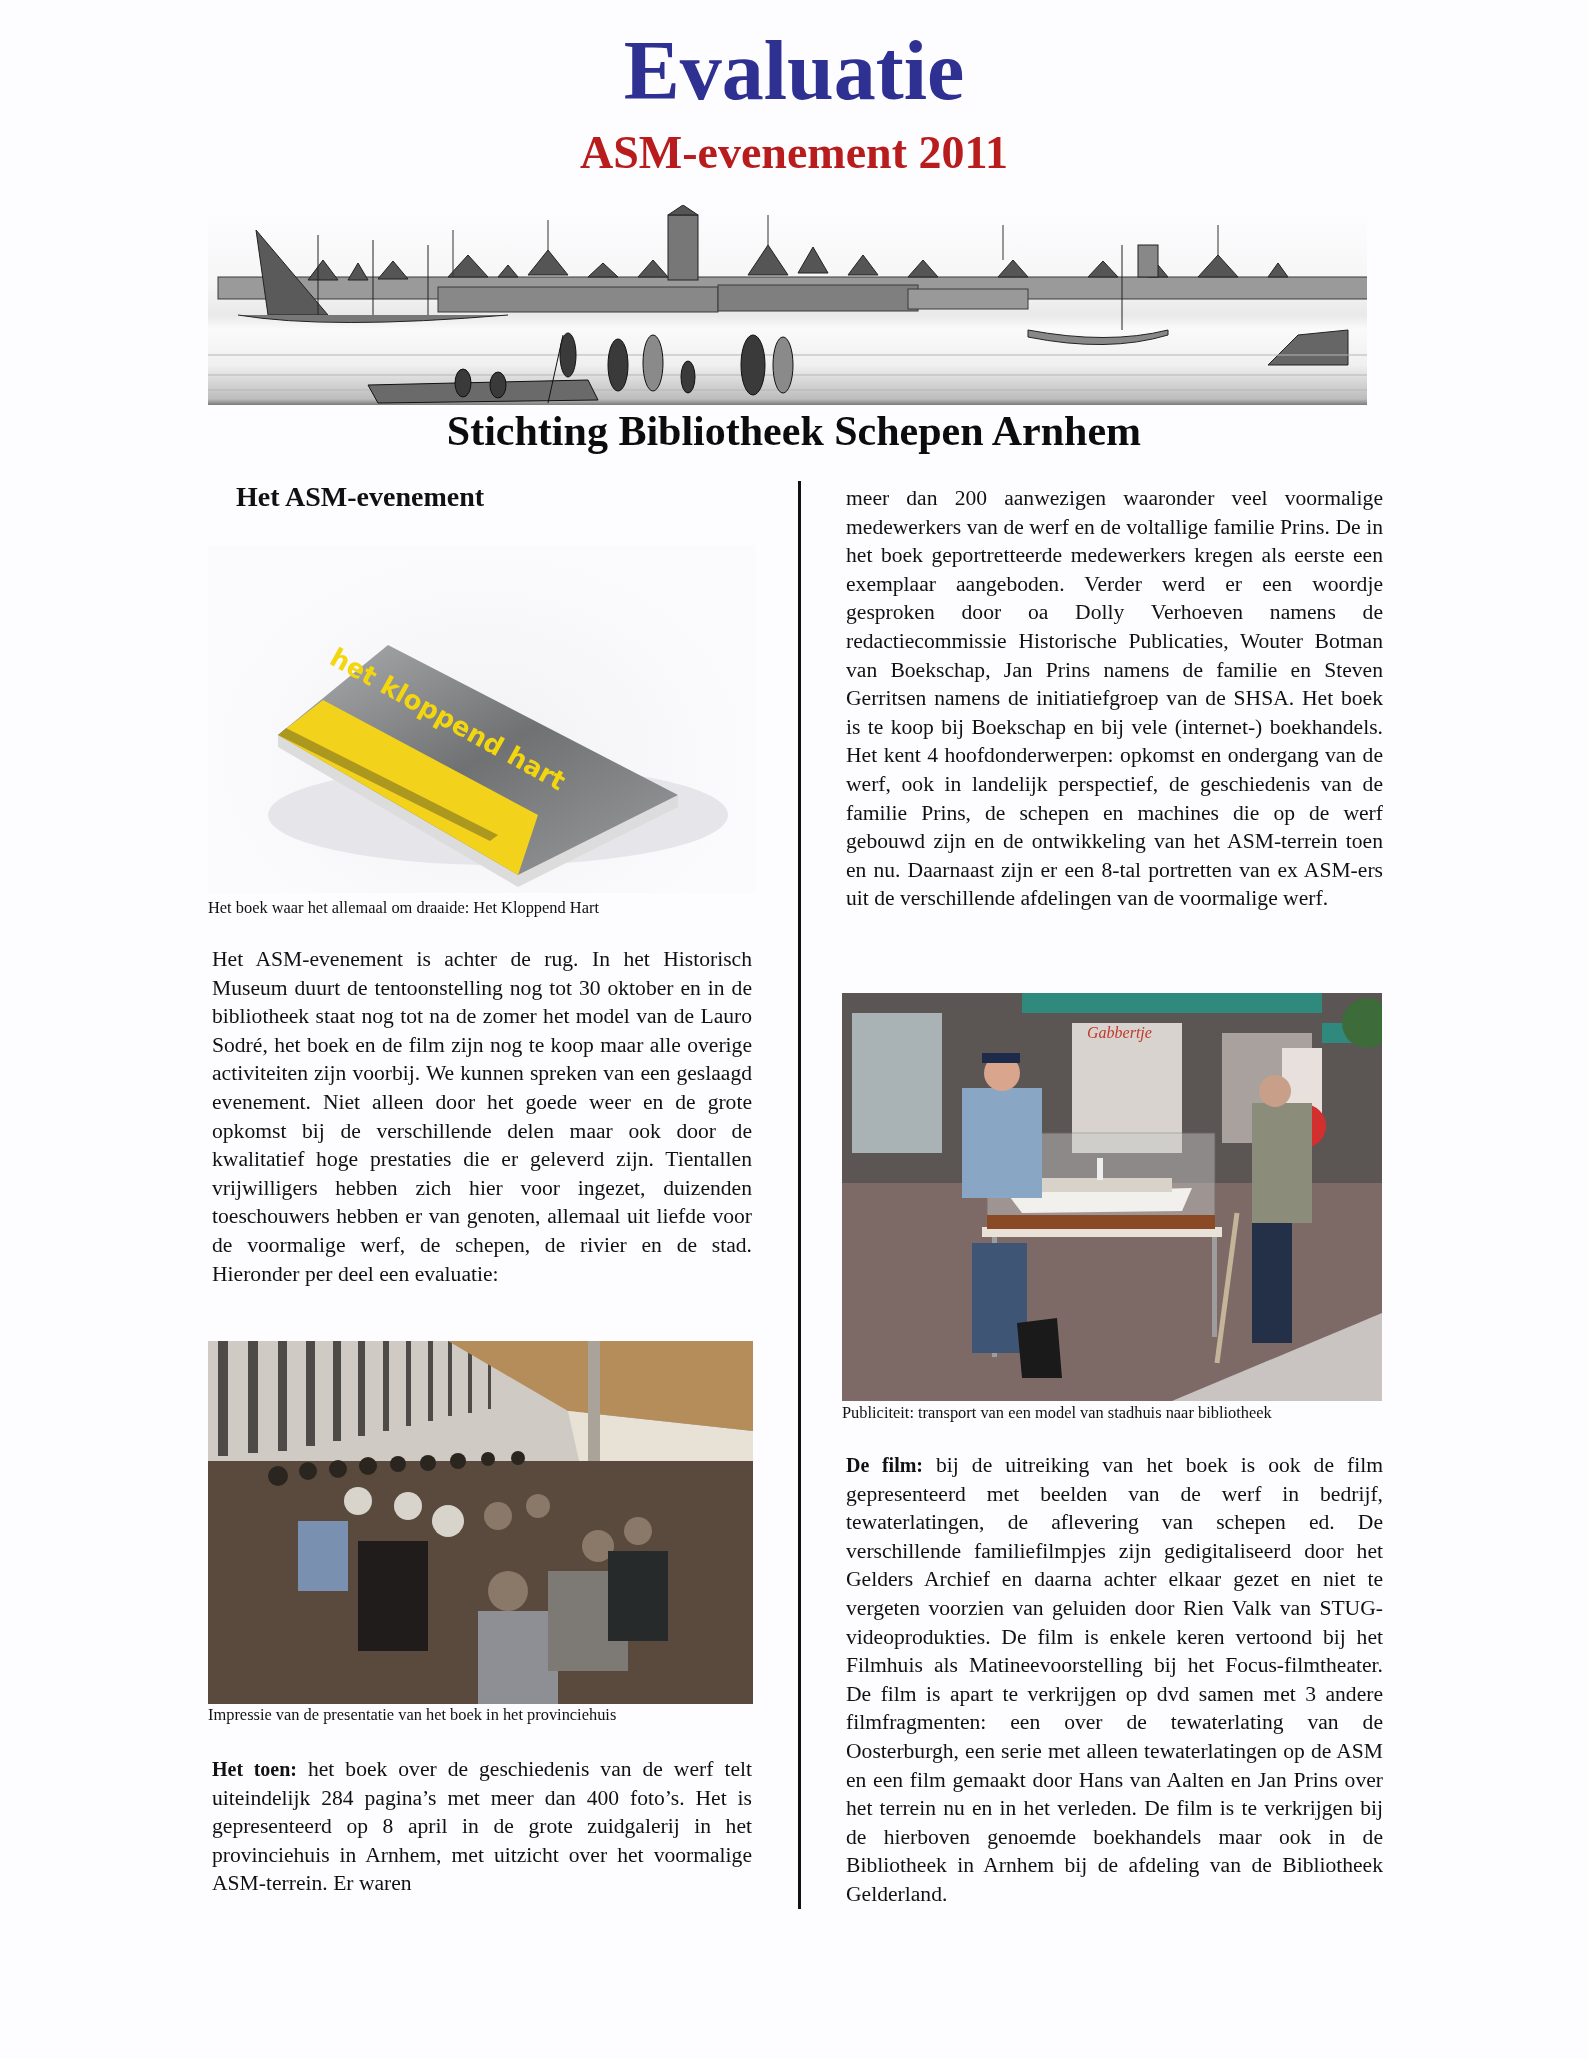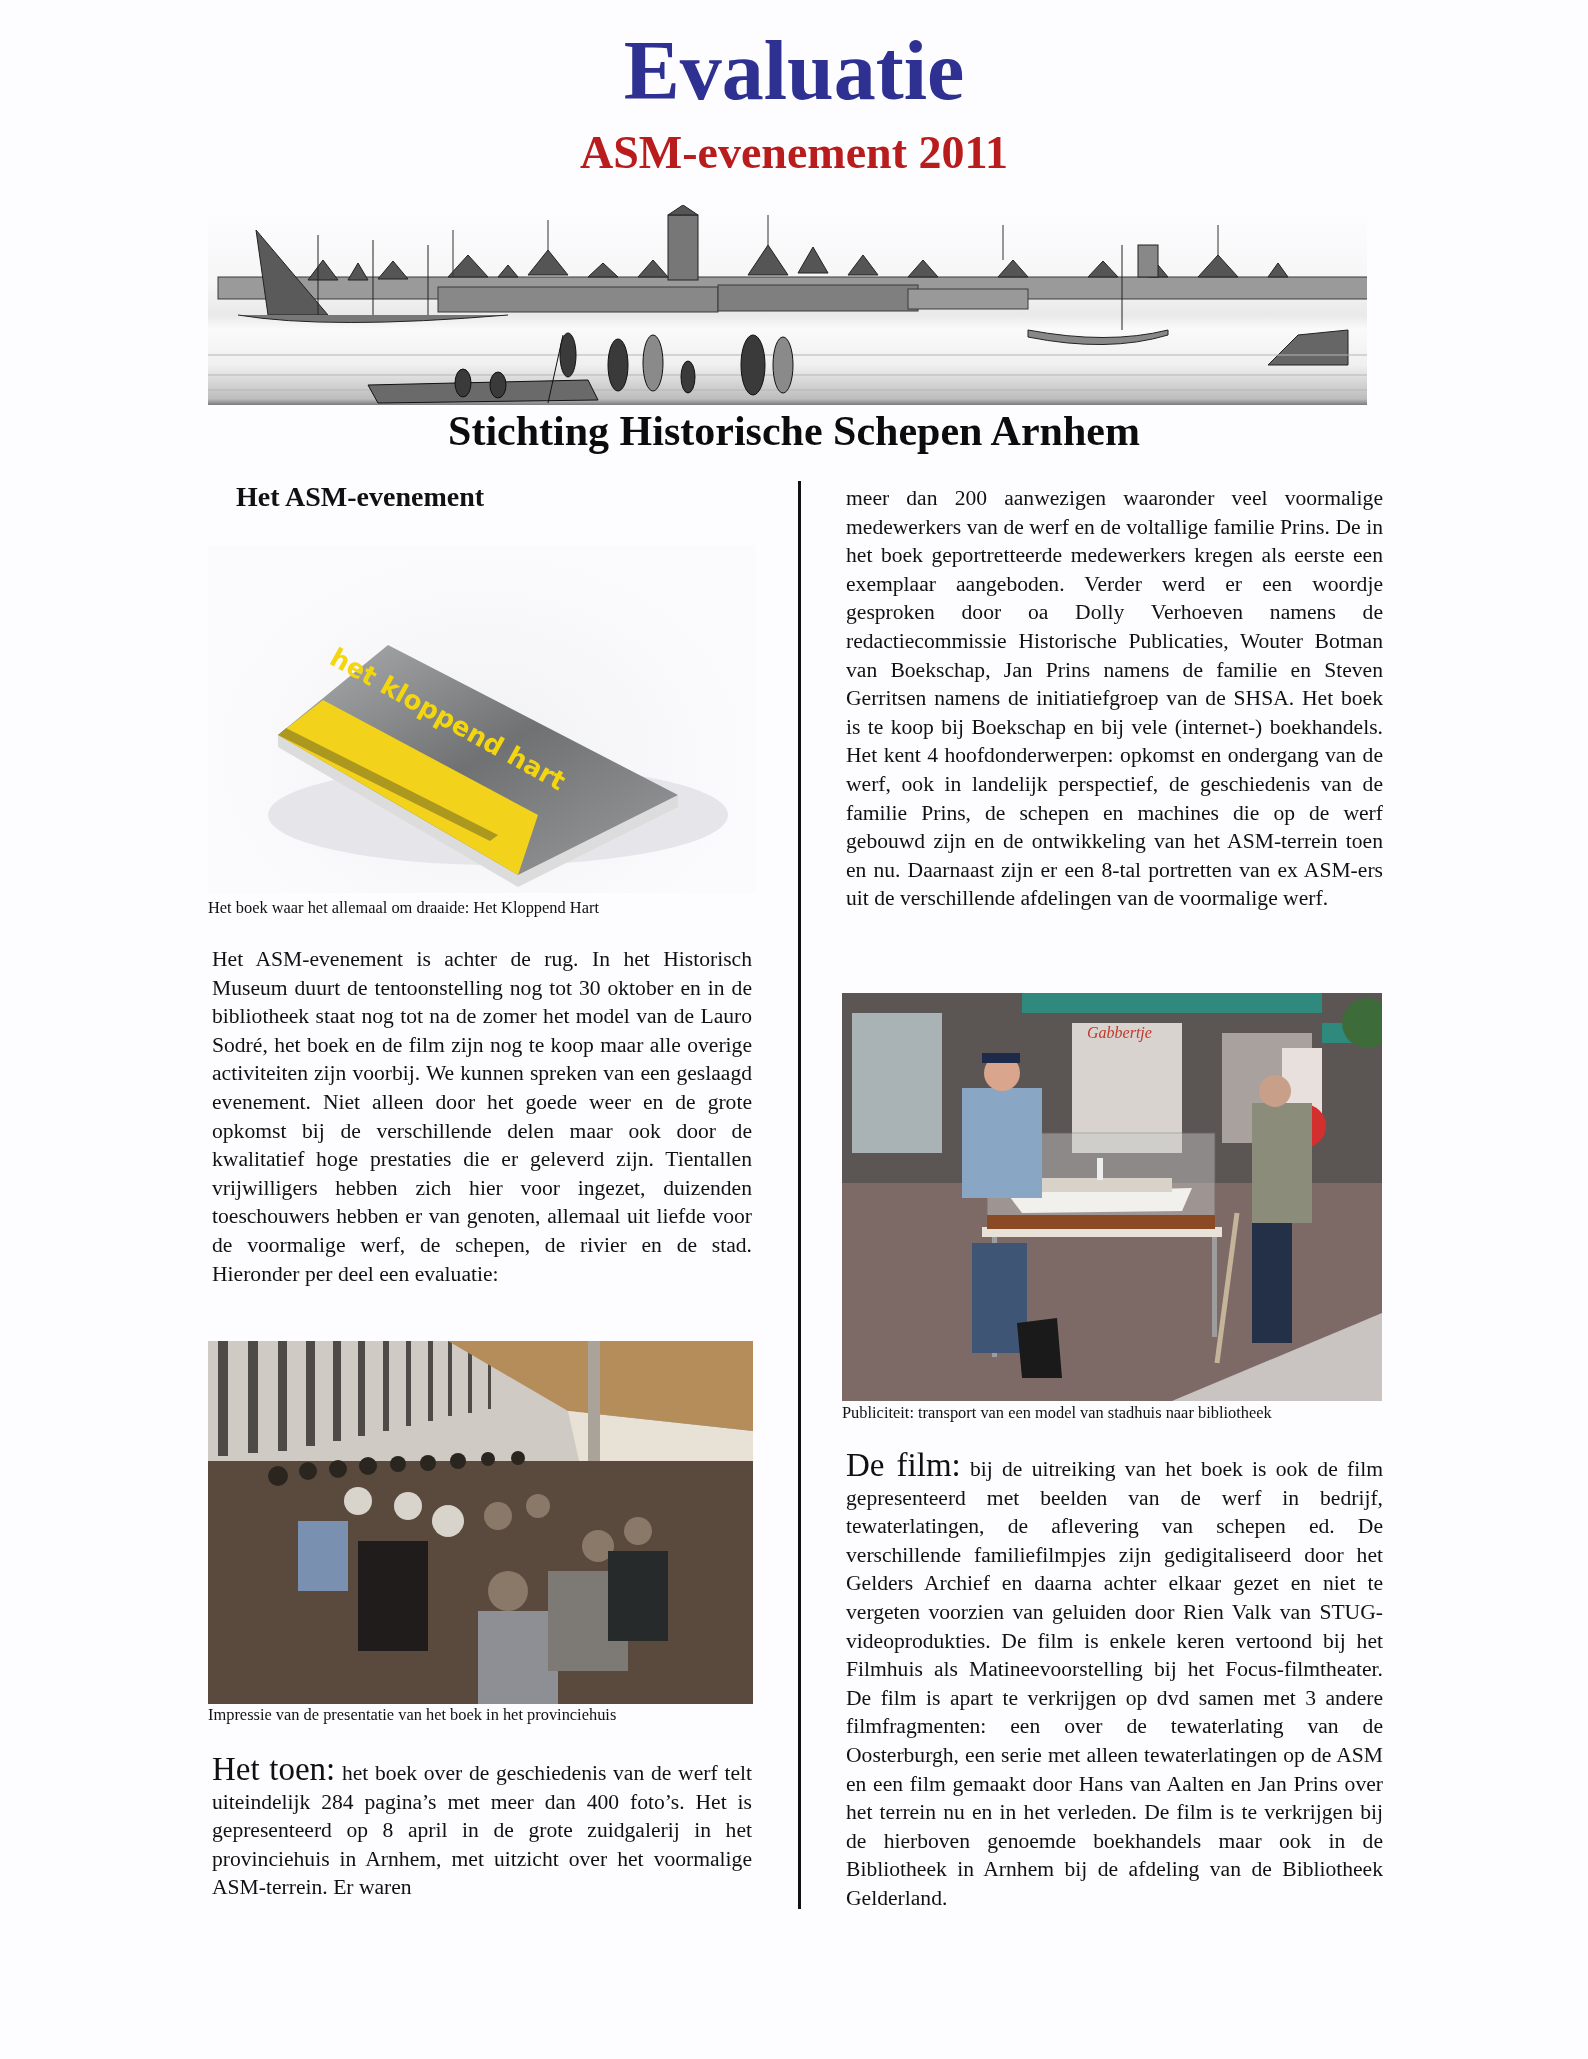--- a/index.html
+++ b/index.html
@@ -61,21 +61,21 @@
       linear-gradient(90deg, rgba(0,0,0,0) 0%, rgba(0,0,0,0) 100%),
       linear-gradient(180deg, #8f8578 0%, #c8c0b1 18%, #7a6858 40%, #4a3d33 62%, #6b5a4c 80%, #3a322d 100%);
     overflow: hidden;
   }
   .street-img {
     position: absolute; left: 842px; top: 993px; width: 540px; height: 408px;
     overflow: hidden;
     background: linear-gradient(180deg,#5a5352 0%, #6e6663 30%, #7c6d68 55%, #7d6a66 75%, #8c7f7b 100%);
     text-align: right;
   }
-  .lead-label { font-weight: normal; font-size: 33px; }
+  .lead-label { font-weight: bold; font-size: 20px; }
 </style>
 </head>
 <body>
 
 <div class="title">Evaluatie</div>
 <div class="subtitle">ASM-evenement 2011</div>
 
 <div class="engraving" title="Historic engraving of the Arnhem skyline along the river with sailing ships and people on a ferry">
   <svg width="1159" height="200" viewBox="0 0 1159 200" xmlns="http://www.w3.org/2000/svg">
 
@@ -144,21 +144,21 @@
       <ellipse cx="445" cy="158" rx="10" ry="28" fill="#8a8a8a"></ellipse>
       <ellipse cx="480" cy="172" rx="7" ry="16"></ellipse>
       <ellipse cx="545" cy="160" rx="12" ry="30"></ellipse>
       <ellipse cx="575" cy="160" rx="10" ry="28" fill="#8a8a8a"></ellipse>
       <ellipse cx="255" cy="178" rx="8" ry="14"></ellipse>
       <ellipse cx="290" cy="180" rx="8" ry="13"></ellipse>
     </g>
   </svg>
 </div>
 
-<div class="org-name">Stichting Historische Schepen Arnhem</div>
+<div class="org-name">Stichting Bibliotheek Schepen Arnhem</div>
 
 <div class="divider"></div>
 
 <div class="col col-left" style="top:480px;">
   <h2 class="section-heading">Het ASM-evenement</h2>
 </div>
 
 <div class="book-img" title="Book cover 'het kloppend hart' ASM, yellow and grey">
   <svg width="548" height="348" viewBox="0 0 548 348" xmlns="http://www.w3.org/2000/svg">
     <defs>

